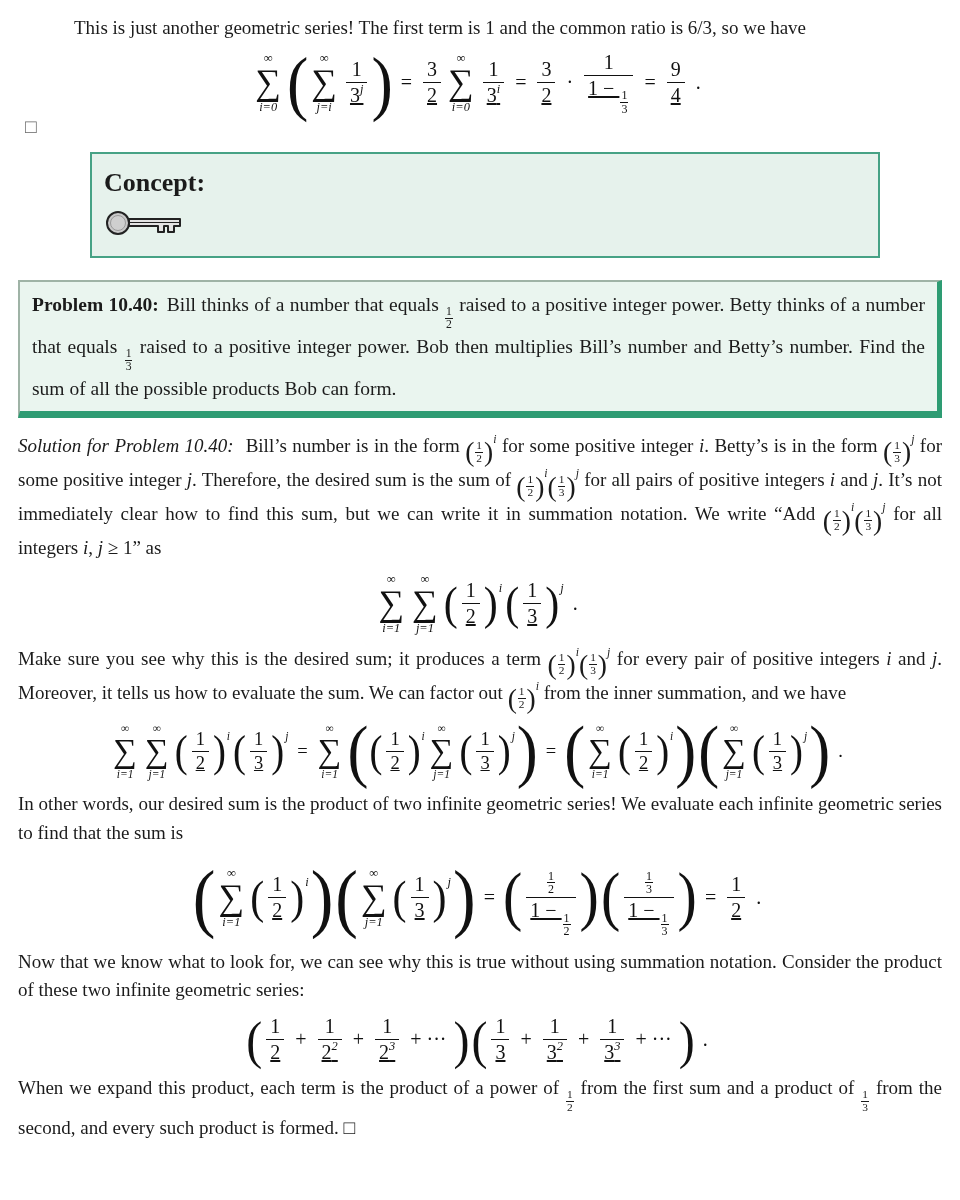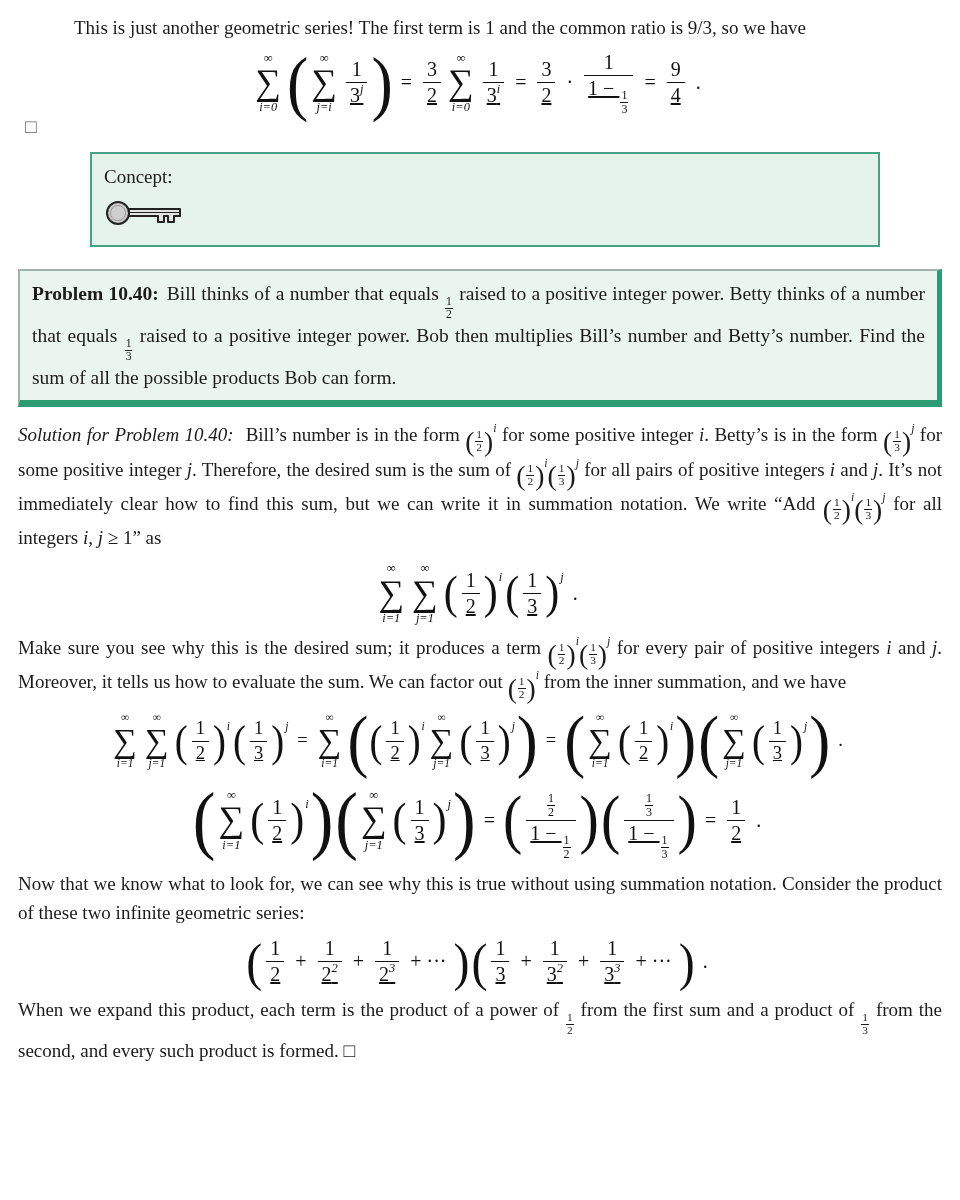--- a/index.html
+++ b/index.html
@@ -14,21 +14,21 @@
   .intro{text-indent:56px;margin:4px 0 0 0;}
   .sol-lead{font-style:italic;margin-right:12px;margin-top:15px;}
   .plabel{font-weight:bold;margin-right:8px;}
 
   
   .concept-box{
     display:flex;gap:12px;background:#e6f2ec;border:2px solid #46a285;
     padding:9px 12px;margin:16px 62px 22px 72px;
   }
   .concept-left{width:106px;flex:none;}
-  .concept-label{font-weight:normal;font-size:19px;}
+  .concept-label{font-weight:bold;font-size:26px;}
   .key-icon{margin-top:6px;}
   .concept-text{font-size:19.5px;line-height:1.42;text-align:justify;flex:1;}
 
   .problem-box{
     background:#eaf5ef;
     border-top:2px solid #9fb3a6;border-left:2px solid #9fb3a6;
     border-right:5px solid #2e9c73;border-bottom:7px solid #2e9c73;
     padding:8px 12px;margin:0 0 14px 0;
     font-size:19.5px;line-height:1.5;text-align:justify;
   }
@@ -62,21 +62,21 @@
   .pfrac{display:inline-flex;align-items:center;vertical-align:-0.5em;}
   .pfrac .pp{font-size:1.45em;line-height:1;}
   .msup{font-size:0.62em;font-style:italic;vertical-align:0.75em;line-height:0;}
   .mit{font-style:italic;}
 </style>
 </head>
 <body>
 
 <div class="page">
 
-  <p class="para intro">This is just another geometric series! The first term is 1 and the common ratio is 9/3, so we have</p>
+  <p class="para intro">This is just another geometric series! The first term is 1 and the common ratio is 6/3, so we have</p>
 
   <div class="eq eq-first">
       <span class="sum">
         <span class="stop">∞</span>
         <span class="sigma">∑</span>
         <span class="sbot">i=0</span>
       </span>
       <span class="grp">
         <span class="paren" style="font-size: 3.2em;">(</span>
         <span class="sum">
@@ -347,20 +347,21 @@
             <span class="den">3</span>
           </span>
           <span class="paren" style="font-size: 2.1em;">)</span>
           <span class="gsup">j</span>
         </span>
         <span class="paren" style="font-size: 3.4em;">)</span>
       </span>
       <span class="txt">.</span>
     </div>
 
+  <p class="para">In other words, our desired sum is the product of two infinite geometric series! We evaluate each infinite geometric series to find that the sum is</p>
 
   <div class="eq">
       <span class="grp">
         <span class="paren" style="font-size: 3.4em;">(</span>
         <span class="sum">
           <span class="stop">∞</span>
           <span class="sigma">∑</span>
           <span class="sbot">i=1</span>
         </span>
         <span class="grp">

